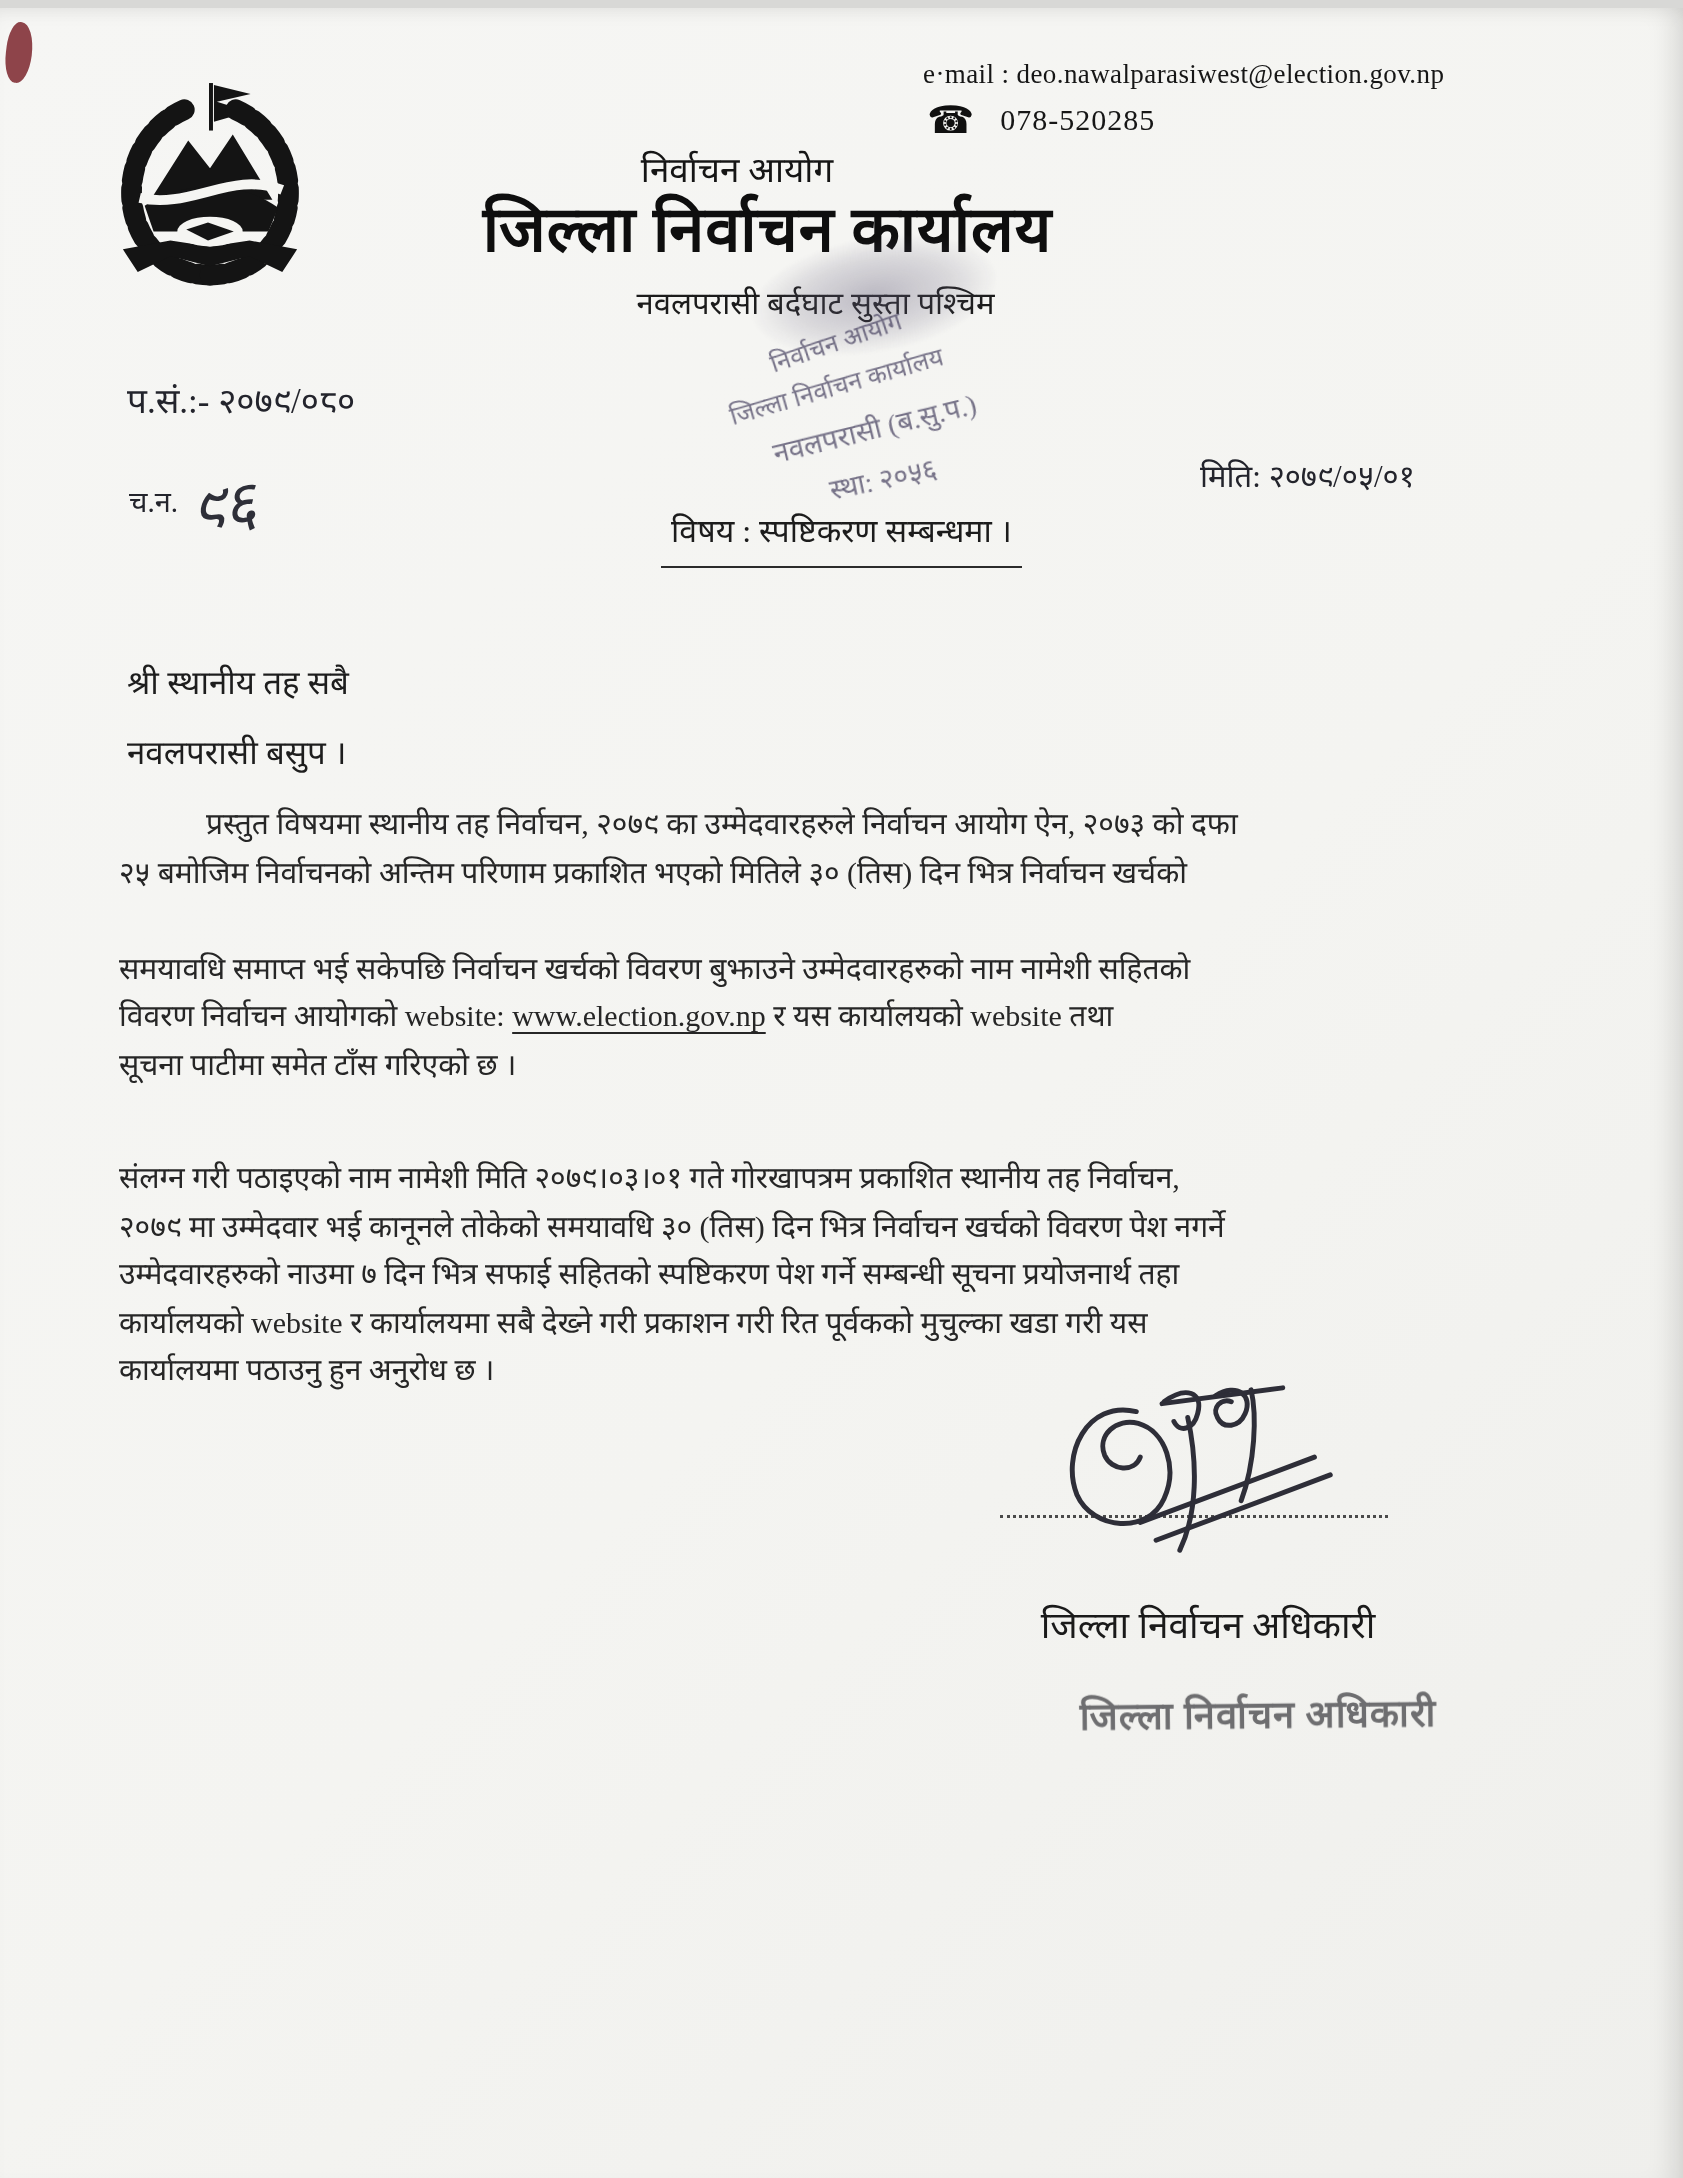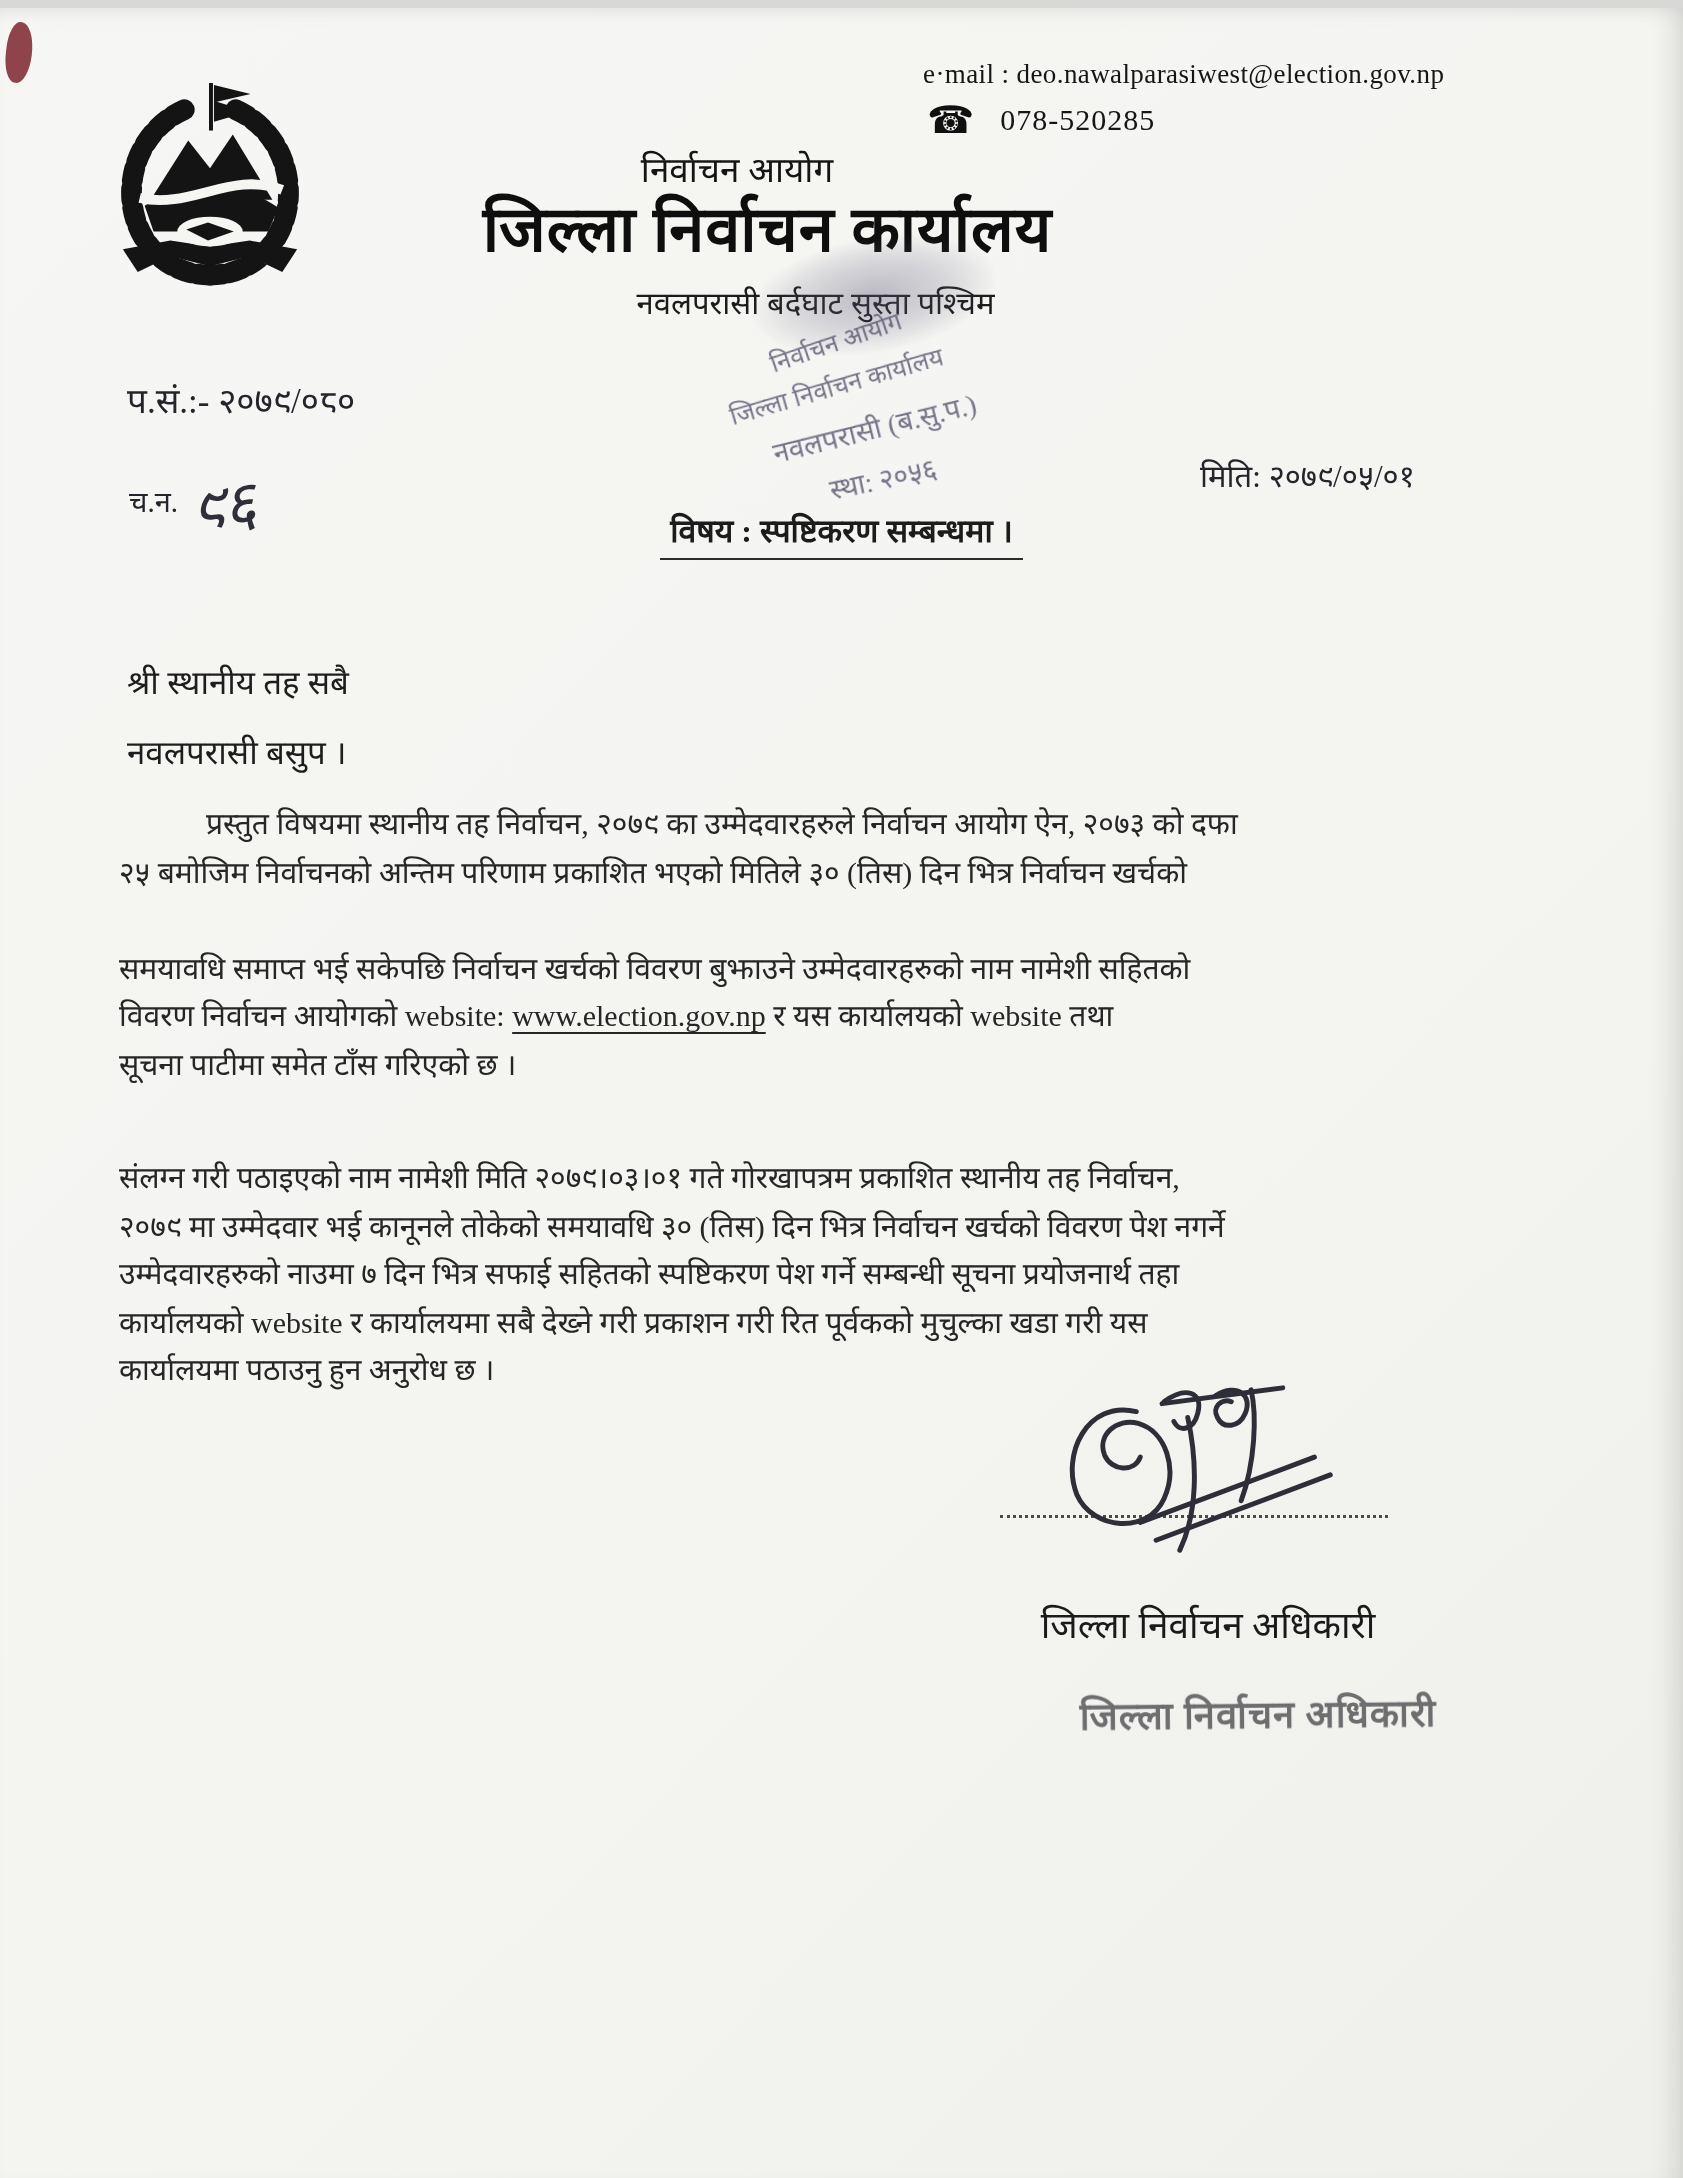--- a/index.html
+++ b/index.html
@@ -37,21 +37,21 @@
   .round-stamp .s2{position:absolute;top:51px;left:14px;font-size:25px;transform:rotate(-3deg);}
   .round-stamp .s3{position:absolute;top:99px;left:48px;font-size:28px;transform:rotate(-1deg);}
   .round-stamp .s4{position:absolute;top:150px;left:95px;font-size:28px;transform:rotate(1deg);}
 
   
   .ref-no{top:368px;left:127px;font-size:35px;color:#23242c;}
   .chalani-label{top:473px;left:129px;font-size:29px;color:#23242c;}
   .chalani-num{top:453px;left:190px;font-size:63px;font-style:italic;transform:rotate(-7deg);color:#2e2f38;}
   .date-line{top:446px;left:1200px;font-size:31px;color:#23242c;}
   .subject-wrap{top:500px;left:0;width:1683px;text-align:center;}
-  .subject{display:inline-block;font-size:32px;font-weight:700;color:#1c1c1c;border-bottom:2px solid #2b2b2b;padding:0 10px 7px 10px;}
+  .subject{display:inline-block;font-size:32px;font-weight:400;color:#1c1c1c;border-bottom:2px solid #2b2b2b;padding:0 10px 15px 10px;}
 
   .addr1{top:651px;left:127px;font-size:33px;color:#1d1d1d;}
   .addr2{top:721px;left:127px;font-size:33px;color:#1d1d1d;}
 
   
   .bline{position:absolute;left:119px;width:1460px;font-size:30px;color:#262626;white-space:nowrap;}
   .indent{padding-left:87px;}
   .url{text-decoration:underline;text-underline-offset:6px;text-decoration-thickness:2px;}
 
   

